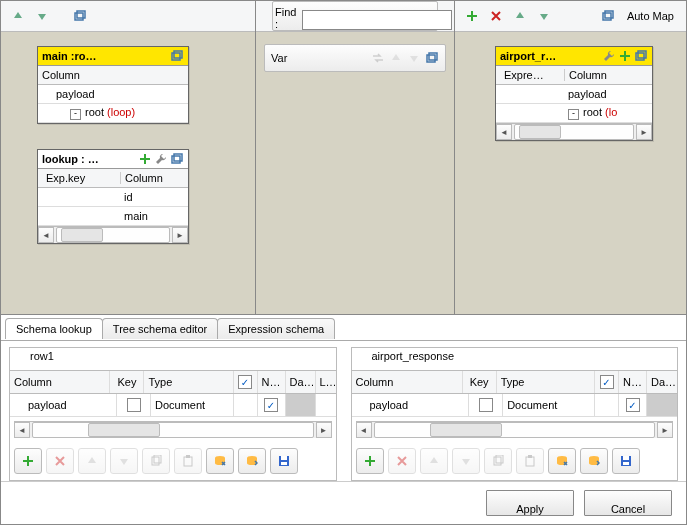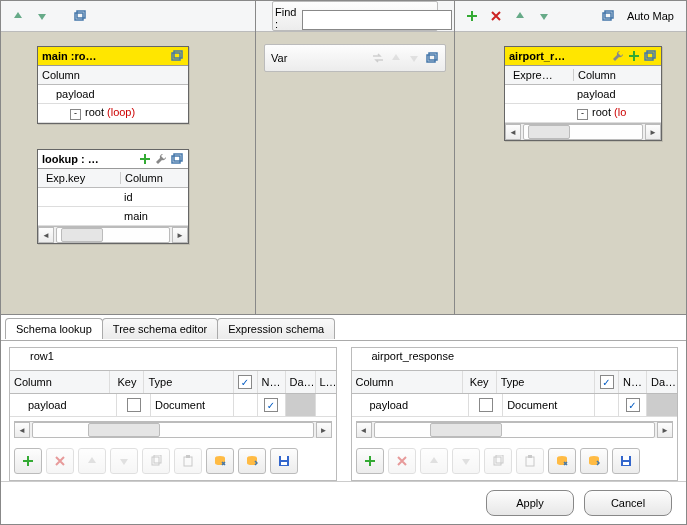--- a/index.html
+++ b/index.html
@@ -56,21 +56,21 @@
   .c-chk{width:24px;justify-content:center}
   .c-n{width:28px;justify-content:center}
   .c-d{width:30px}
   .c-l{width:20px}
   .cbox{width:12px;height:12px;border:1px solid #888;display:flex;align-items:center;justify-content:center;font-size:10px;color:#0059c1;background:#fff}
   .ed-sb-wrap{padding:4px}
   .ed-btns{display:flex;gap:4px;padding:6px 4px}
   .ibtn{width:26px;height:24px;border:1px solid #bbb;border-radius:3px;background:linear-gradient(#fdfdfd,#ececec);display:flex;align-items:center;justify-content:center;cursor:pointer}
   .ibtn.dis{opacity:.45;cursor:default}
   .dlg-btns{display:flex;justify-content:flex-end;gap:10px;padding:8px 14px;border-top:1px solid #ccc}
-  .btn{min-width:86px;height:24px;border:1px solid #888;border-radius:8px;background:linear-gradient(#fdfdfd,#e7e7e7);display:flex;align-items:center;justify-content:center;cursor:pointer}
+  .btn{min-width:86px;height:24px;border:1px solid #888;border-radius:1px;background:linear-gradient(#fdfdfd,#e7e7e7);display:flex;align-items:flex-end;justify-content:center;cursor:pointer}
   
   .ic{width:12px;height:12px}
 </style>
 </head>
 <body>
 
 <svg width="0" height="0" style="position:absolute">
   <defs>
     <g id="i-up">
         <path d="M6 2 L10 8 H2 Z" fill="#6a8"></path>
@@ -273,21 +273,21 @@
         <div class="tbtn flat">
             <svg class="ic">
               <use href="#i-win"></use>
             </svg>
           </div>
         <div class="automap">
             <span>Auto Map</span>
           </div>
       </div>
       <div class="canvas">
-        <div class="node" style="left:49px;top:14px;width:156px">
+        <div class="node" style="left:40px;top:14px;width:156px">
           <div class="node-title">
             <span class="nt">airport_r…</span>
             <span class="mini">
                 <svg class="ic">
                   <use href="#i-wrench"></use>
                 </svg>
               </span>
             <span class="mini">
                 <svg class="ic">
                   <use href="#i-plus"></use>

